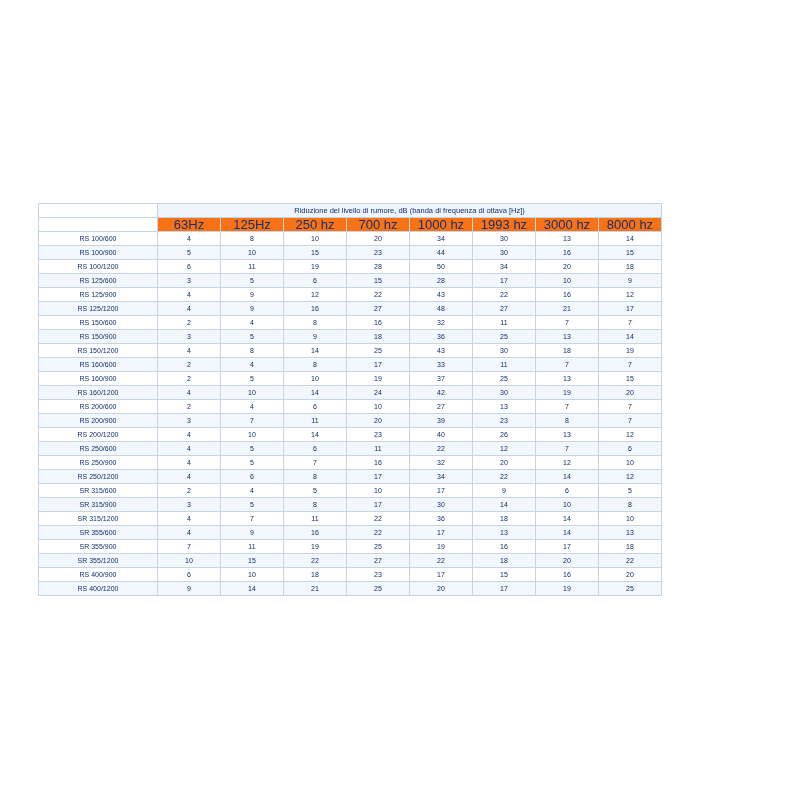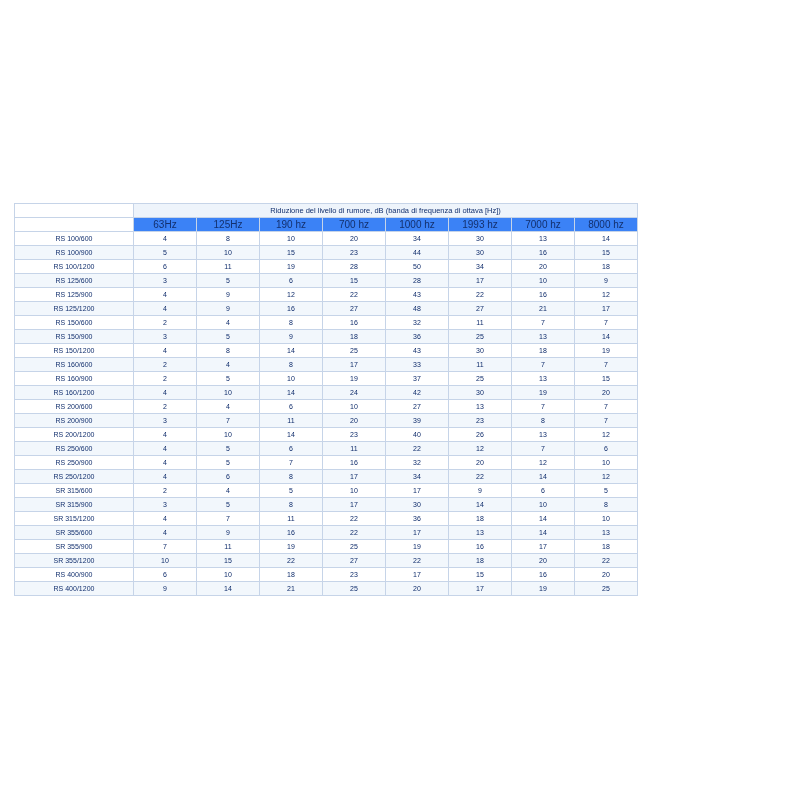--- a/index.html
+++ b/index.html
@@ -21,20 +21,21 @@
     left: 14px;
     top: 203px;
     width: 772px;
   }
   table.spec-table {
     border-collapse: collapse;
     width: 624px;
     table-layout: fixed;
     font-size: 7px;
     color: #0f2c6b;
+    margin-left: 24px;
   }
   table.spec-table td, table.spec-table th {
     border: 1px solid #c6d4e8;
     padding: 0;
     height: 13px;
     line-height: 13px;
     text-align: center;
     vertical-align: middle;
     font-weight: normal;
     overflow: hidden;
@@ -48,24 +49,24 @@
     background: #eef4fb;
     color: #13306e;
   }
   .corner-cell {
     background: #ffffff;
     border-left: none;
     border-top: none;
   }
   .head-cell {
     font-weight: bold;
-    font-size: 10px;
+    font-size: 13px;
     height: 15px;
     line-height: 15px;
-    background: #3b82f6;
+    background: #f97316;
     color: #13306e;
   }
   .row-label {
     font-weight: bold;
     font-size: 7px;
     background: #ffffff;
     color: #13306e;
   }
   tr.alt td { background: #f2f7fc; }
   tr.alt td.row-label { background: #f2f7fc; }
@@ -79,25 +80,25 @@
     <table class="spec-table">
       <thead>
         <tr>
           <td class="corner-cell col-label"></td>
           <td class="title-cell" colspan="8">Riduzione del livello di rumore, dB (banda di frequenza di ottava [Hz])</td>
         </tr>
         <tr>
           <td class="corner-cell col-label"></td>
           <td class="head-cell">63Hz</td>
           <td class="head-cell">125Hz</td>
-          <td class="head-cell">190 hz</td>
+          <td class="head-cell">250 hz</td>
           <td class="head-cell">700 hz</td>
           <td class="head-cell">1000 hz</td>
           <td class="head-cell">1993 hz</td>
-          <td class="head-cell">7000 hz</td>
+          <td class="head-cell">3000 hz</td>
           <td class="head-cell">8000 hz</td>
         </tr>
       </thead>
       <tbody id="table-body">
           <tr>
             <td class="row-label col-label">RS 100/600</td>
             <td>4</td>
             <td>8</td>
             <td>10</td>
             <td>20</td>

